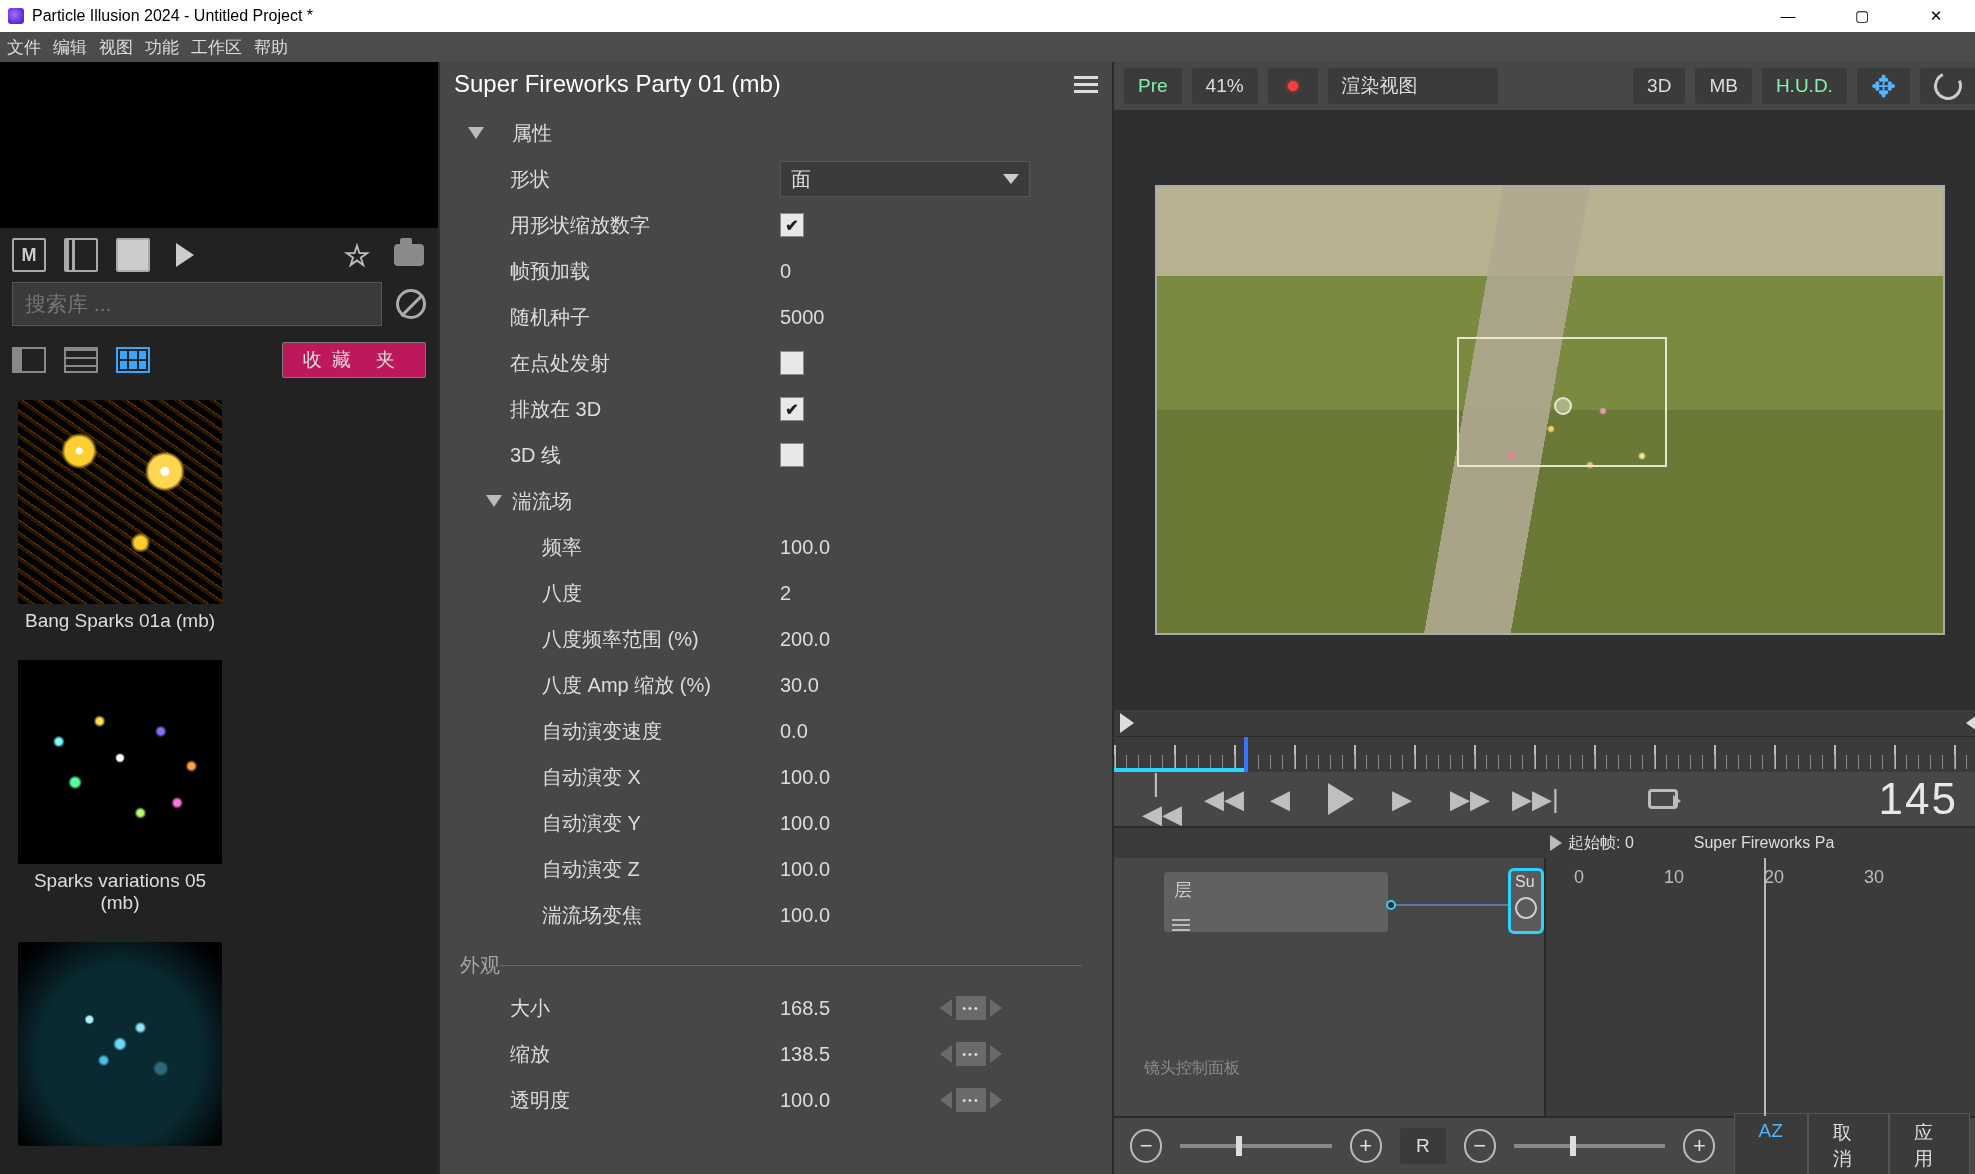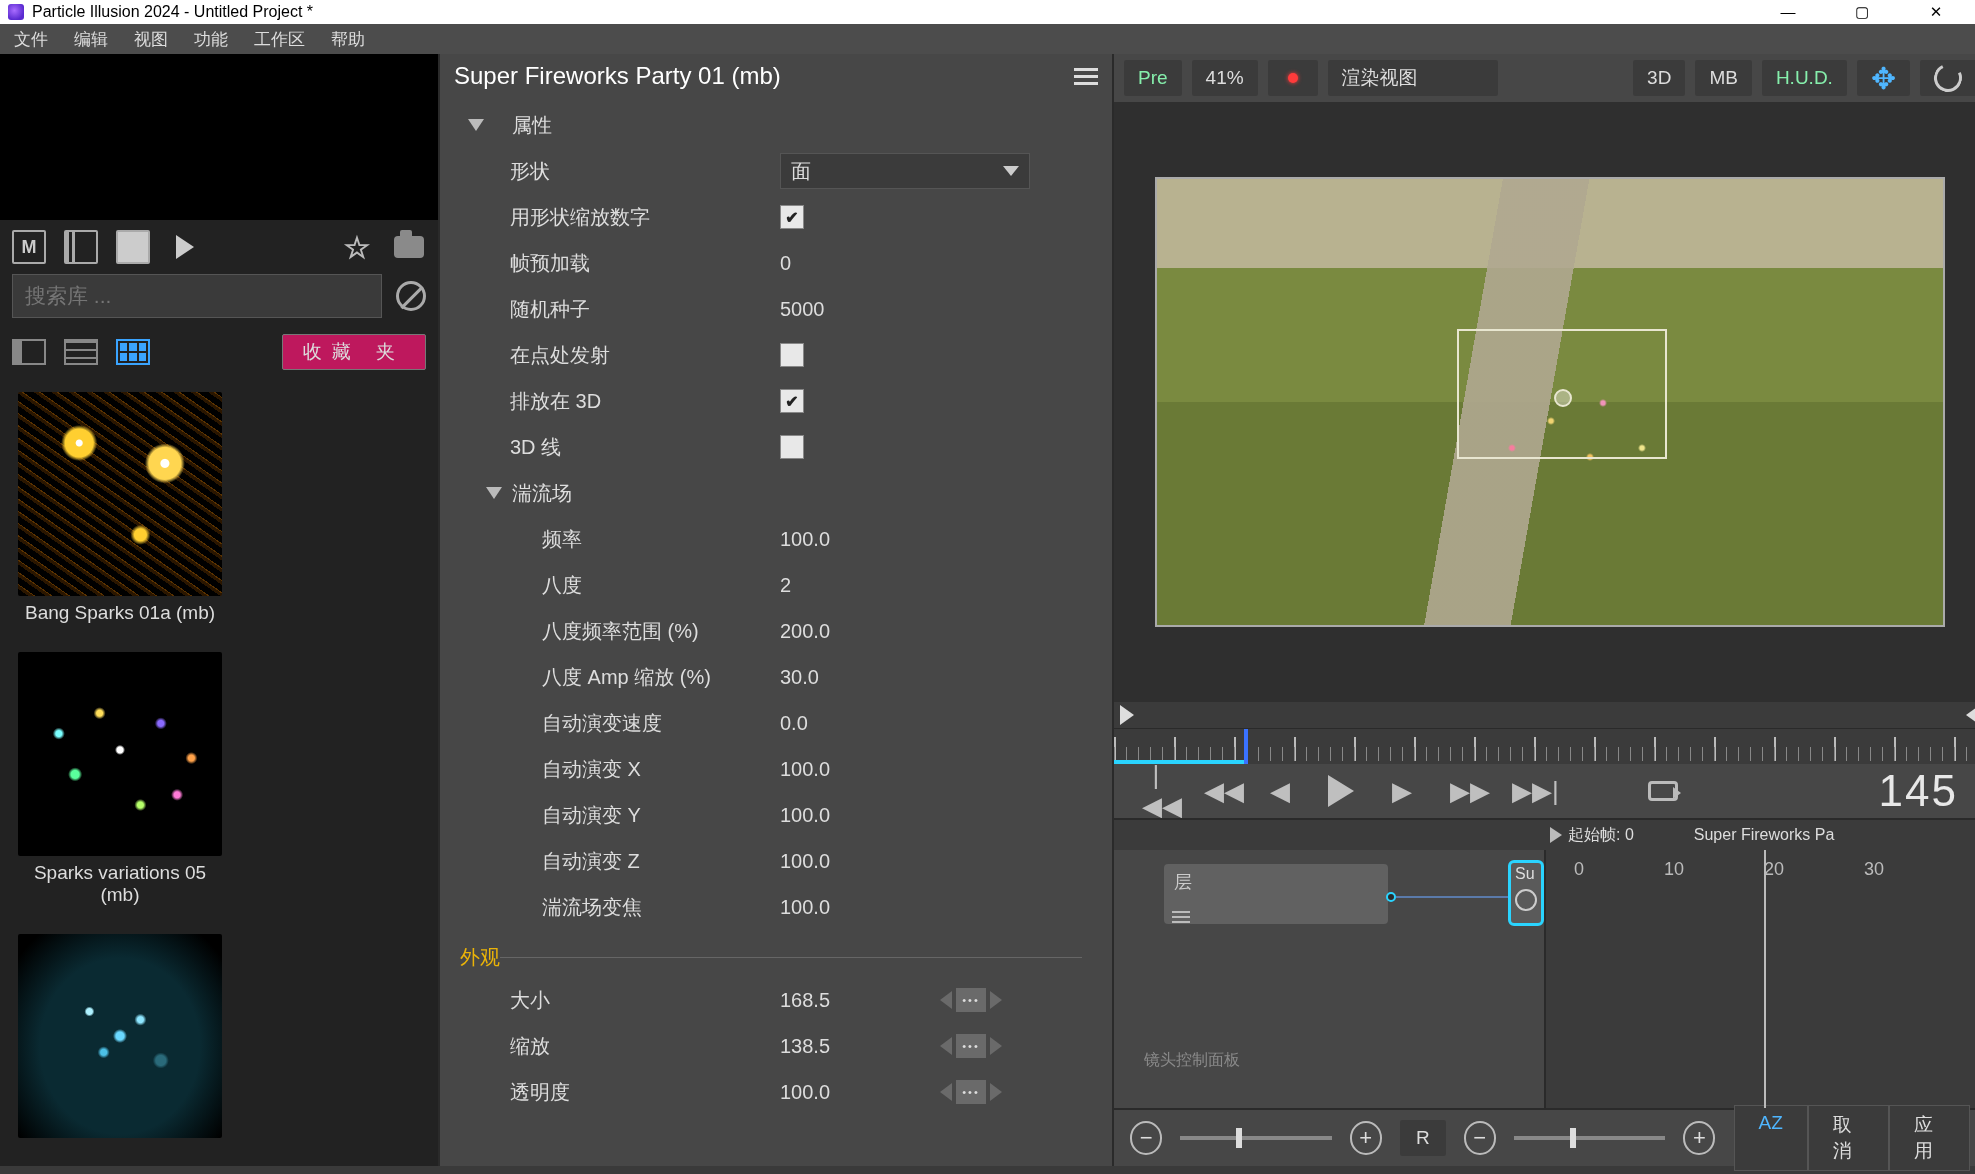--- a/index.html
+++ b/index.html
@@ -1,25 +1,25 @@
 <!DOCTYPE html>
 <html><head>
 <meta charset="utf-8">
 <style>
 * { margin: 0; padding: 0; box-sizing: border-box; font-family: "Segoe UI", "Microsoft YaHei", sans-serif; user-select: none; }
 html, body { width: 1975px; height: 1174px; background: #3a3a3a; color: #ddd; overflow: hidden; }
 
 
-.titlebar { height: 24px; background: #fff; color: #000; display: flex; align-items: center; padding: 0 8px; }
+.titlebar { height: 32px; background: #fff; color: #000; display: flex; align-items: center; padding: 0 8px; }
 .titlebar .app-icon { width: 16px; height: 16px; border-radius: 3px; background: radial-gradient(circle at 40% 40%, #a96cff 0%, #5a2ad0 70%); margin-right: 8px; }
 .titlebar .win-ctrls { margin-left: auto; display: flex; gap: 28px; padding-right: 8px; font-size: 15px; font-family: Consolas, monospace; }
 .titlebar .win-ctrls span { width: 46px; text-align: center; }
 
 
-.menubar { height: 30px; background: #4c4c4c; display: flex; align-items: center; padding: 0 8px; gap: 14px; font-size: 17px; }
+.menubar { height: 30px; background: #4c4c4c; display: flex; align-items: center; padding: 0 1px; font-size: 17px; }
 .menubar span { padding: 0 6px; }
 
 
 .main { display: flex; height: calc(1174px - 62px); }
 .col-library { width: 478px; background: #222; display: flex; flex-direction: column; }
 .col-props { flex: 0 0 676px; background: #474747; display: flex; flex-direction: column; border-left: 2px solid #2a2a2a; border-right: 2px solid #2a2a2a; }
 .col-viewer { flex: 1; background: #474747; display: flex; flex-direction: column; }
 
 
 .lib-preview { height: 166px; background: #000; }
@@ -76,21 +76,21 @@
 .row .label-l2 { margin-left: 92px; flex: 0 0 238px; }
 .row .val { flex: 0 0 160px; }
 .cbox { width: 24px; height: 24px; background: #e8e8e8; border: 1px solid #888; display: flex; align-items: center; justify-content: center; color: #222; font-weight: 700; font-size: 16px; }
 .dropdown { width: 250px; height: 36px; background: #3b3b3b; border: 1px solid #555; display: flex; align-items: center; padding: 0 10px; justify-content: space-between; }
 .dropdown .chev { width: 0; height: 0; border-left: 8px solid transparent; border-right: 8px solid transparent; border-top: 10px solid #ccc; }
 .spin-ctrl { display: flex; align-items: center; gap: 4px; }
 .spin-ctrl .arr { width: 0; height: 0; border-top: 9px solid transparent; border-bottom: 9px solid transparent; }
 .spin-ctrl .arr.l { border-right: 12px solid #6a6a6a; }
 .spin-ctrl .arr.r { border-left: 12px solid #6a6a6a; }
 .spin-ctrl .mid { width: 30px; height: 24px; background: #6a6a6a; display: flex; align-items: center; justify-content: center; letter-spacing: 2px; font-size: 11px; color: #ddd; }
-.sec-div { display: flex; align-items: center; margin: 14px 0 6px 10px; gap: 0; color: #eab308; font-size: 20px; }
+.sec-div { display: flex; align-items: center; margin: 14px 0 6px 10px; gap: 0; color: #a3a3a3; font-size: 20px; }
 .sec-div .line { flex: 1; height: 1px; background: #666; margin-right: 20px; }
 
 
 .viewer-toolbar { height: 48px; display: flex; align-items: center; gap: 10px; padding: 0 10px; background: #474747; }
 .vt-box { height: 36px; background: #3b3b3b; display: flex; align-items: center; justify-content: center; padding: 0 14px; font-size: 19px; border-radius: 2px; }
 .vt-box.blue { color: #86efac; }
 .vt-box.rec { width: 50px; }
 .vt-box.rec .dot { width: 10px; height: 10px; background: #ff3b3b; border-radius: 50%; box-shadow: 0 0 4px #ff3b3b; }
 .vt-box.wide { flex: 0 0 170px; justify-content: flex-start; }
 .viewer-area { flex: 0 0 600px; background: #2f2f2f; display: flex; align-items: center; justify-content: center; padding: 10px 20px; }

